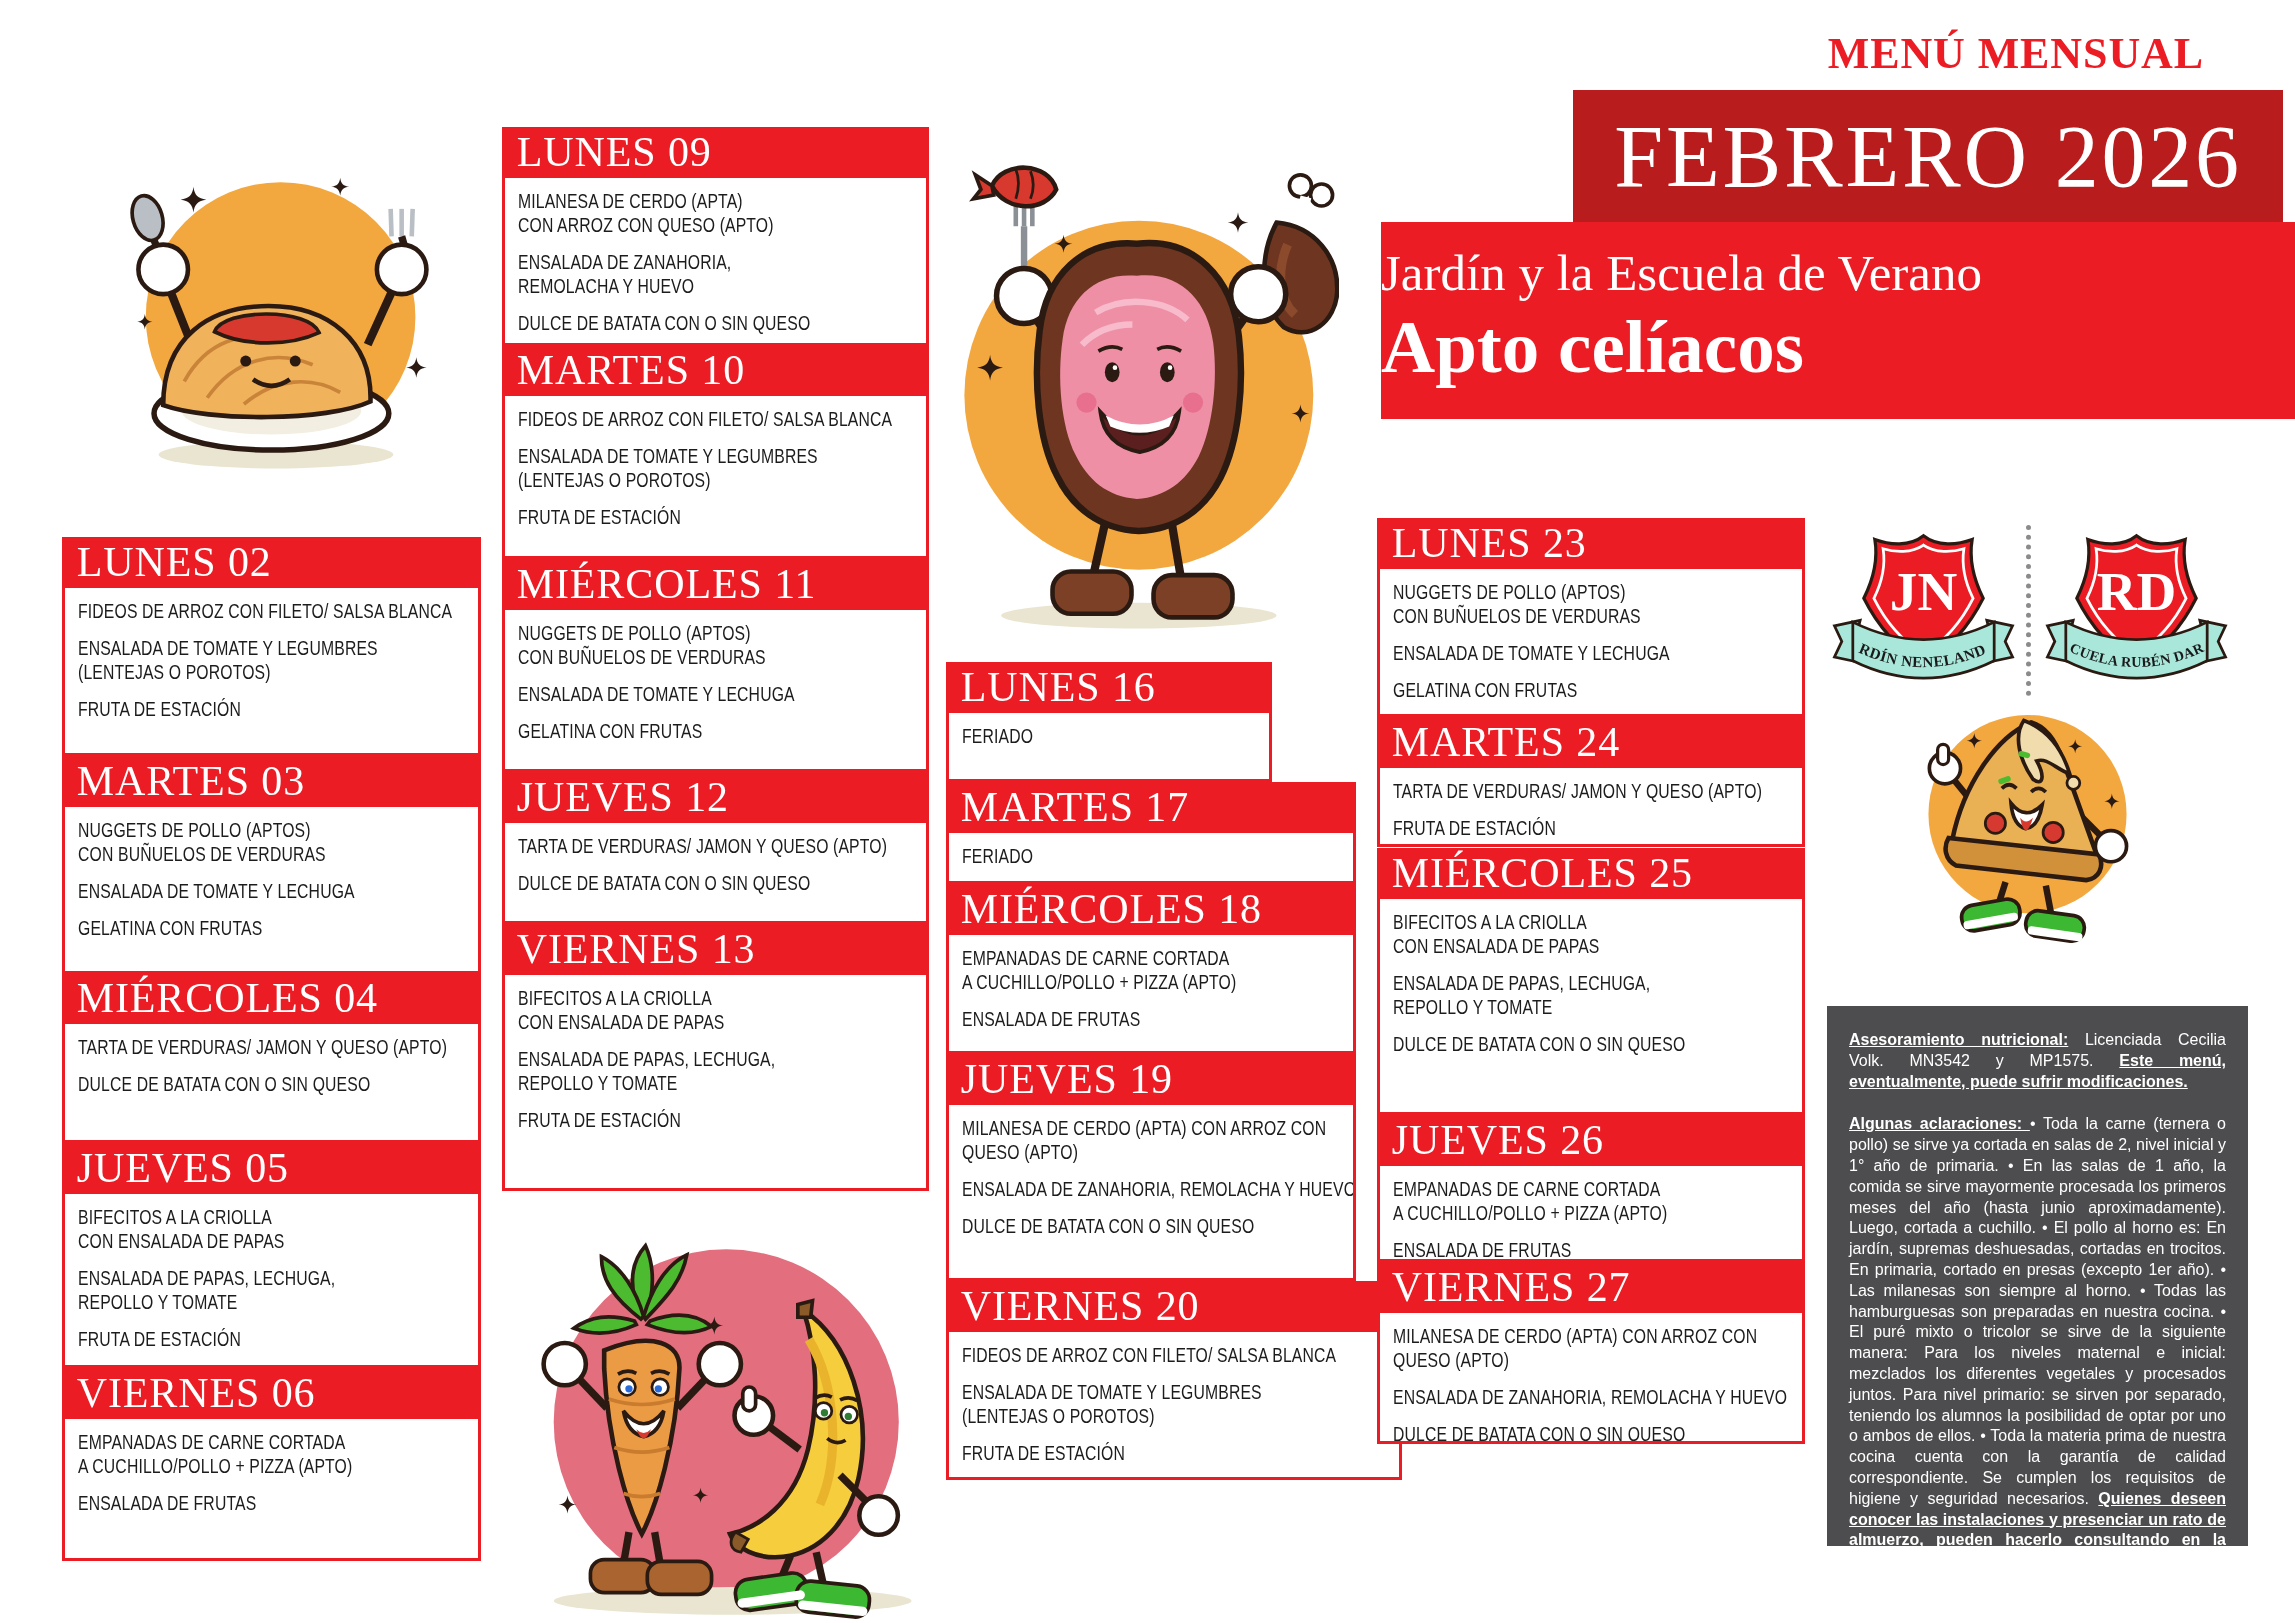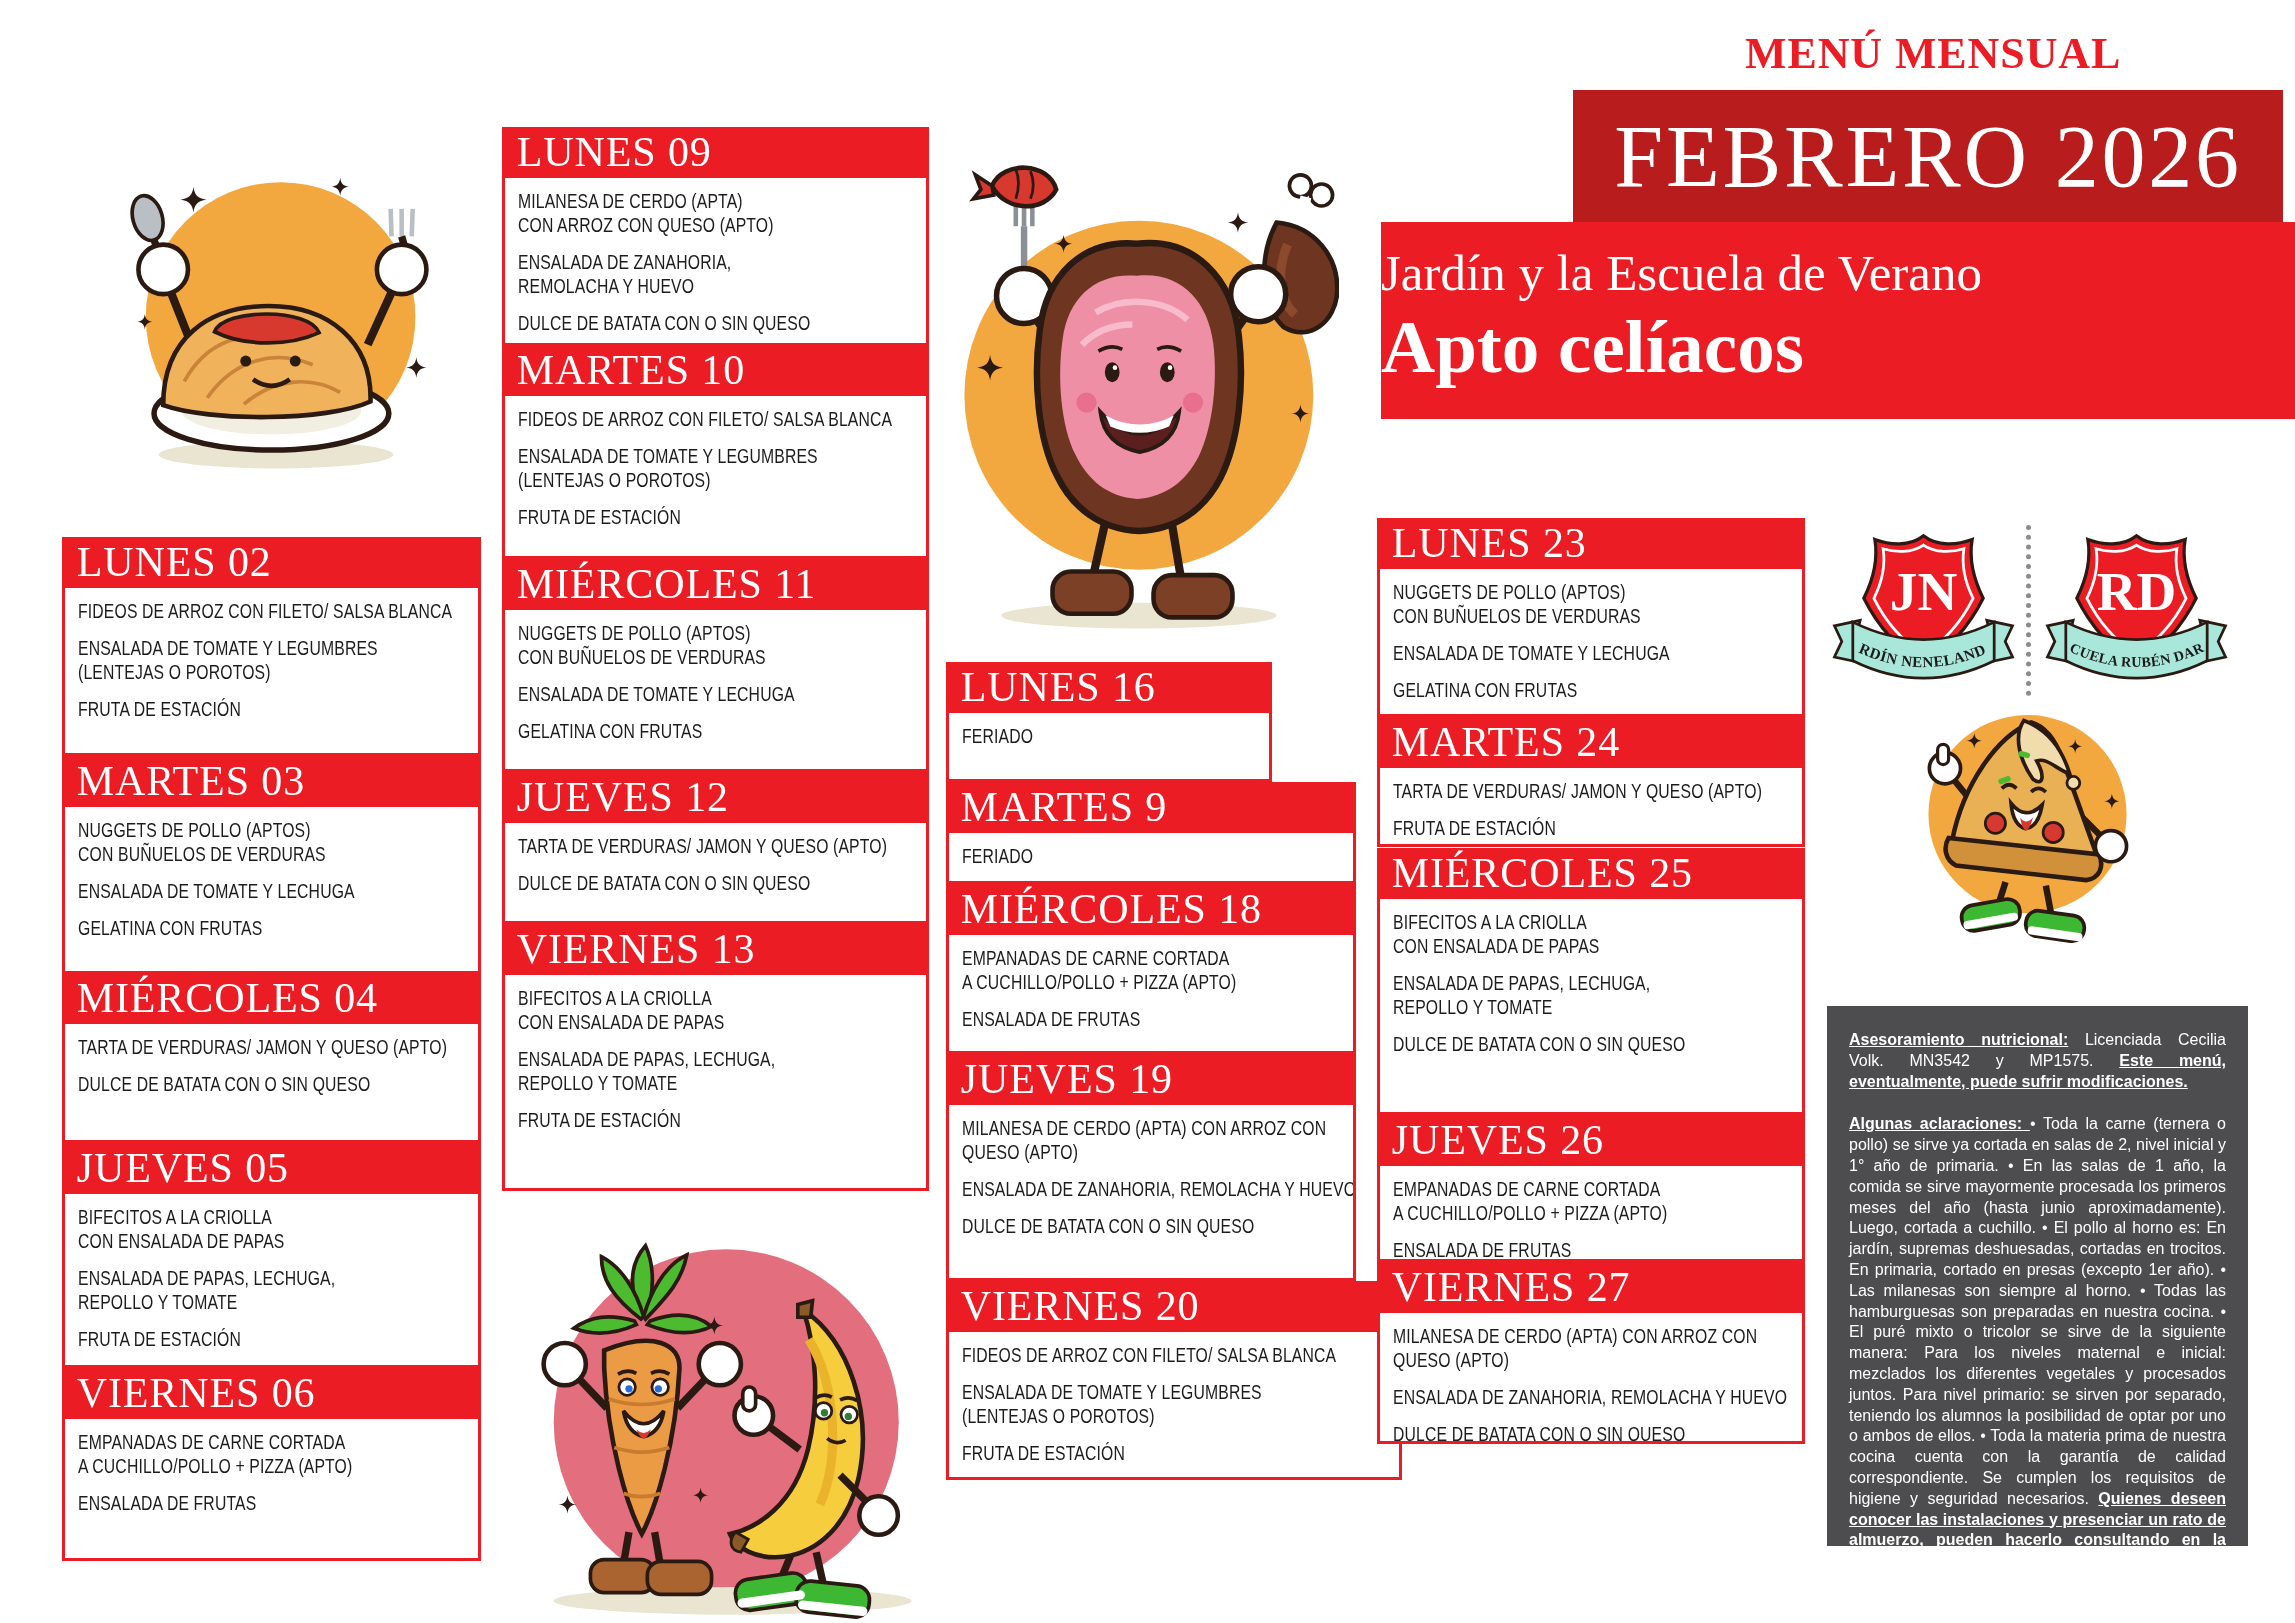--- a/index.html
+++ b/index.html
@@ -1,19 +1,19 @@
 <!DOCTYPE html>
 <html style="font-size:14.7px"><head>
 <meta charset="utf-8">
 <style>
   html,body{margin:0;padding:0;background:#fff;}
   #page{position:relative;width:2296px;height:1624px;background:#ffffff;overflow:hidden;
         font-family:"Liberation Sans",sans-serif;}
   
-  .kicker{position:absolute;left:1745px;top:27.5px;width:459px;
+  .kicker{position:absolute;left:1745px;top:27.5px;width:459px;text-align:right;
           font-family:"Liberation Serif",serif;font-weight:700;font-size:44px;
           color:#EC1C24;letter-spacing:0.9px;}
   .month-box{position:absolute;left:1573px;top:90px;width:710px;height:132px;background:#b91c1c;
           color:#fff;font-family:"Liberation Serif",serif;font-size:88px;line-height:134px;
           text-align:center;letter-spacing:2.8px;}
   .subtitle-banner{position:absolute;left:1381px;top:222px;width:915px;height:197px;background:#EC1C24;
           color:#fff;font-family:"Liberation Serif",serif;}
   .subtitle-banner .l1{font-size:51px;line-height:55px;margin:24px 84px 0 0;}
   .subtitle-banner .l2{font-size:75px;line-height:79px;font-weight:700;margin:5.5px 84px 0 0;}
   
@@ -380,21 +380,21 @@
       </div>
       <div class="card" style="left: 946px; top: 662px; width: 326px; height: 120px;">
         <div class="band">LUNES 16</div>
         <div class="content">
           <div class="item">
             <div class="line">FERIADO</div>
           </div>
         </div>
       </div>
       <div class="card" style="left: 946px; top: 782px; width: 410px; height: 102px;">
-        <div class="band">MARTES 9</div>
+        <div class="band">MARTES 17</div>
         <div class="content">
           <div class="item">
             <div class="line">FERIADO</div>
           </div>
         </div>
       </div>
       <div class="card" style="left: 946px; top: 884px; width: 410px; height: 170px;">
         <div class="band">MIÉRCOLES 18</div>
         <div class="content">
           <div class="item">

